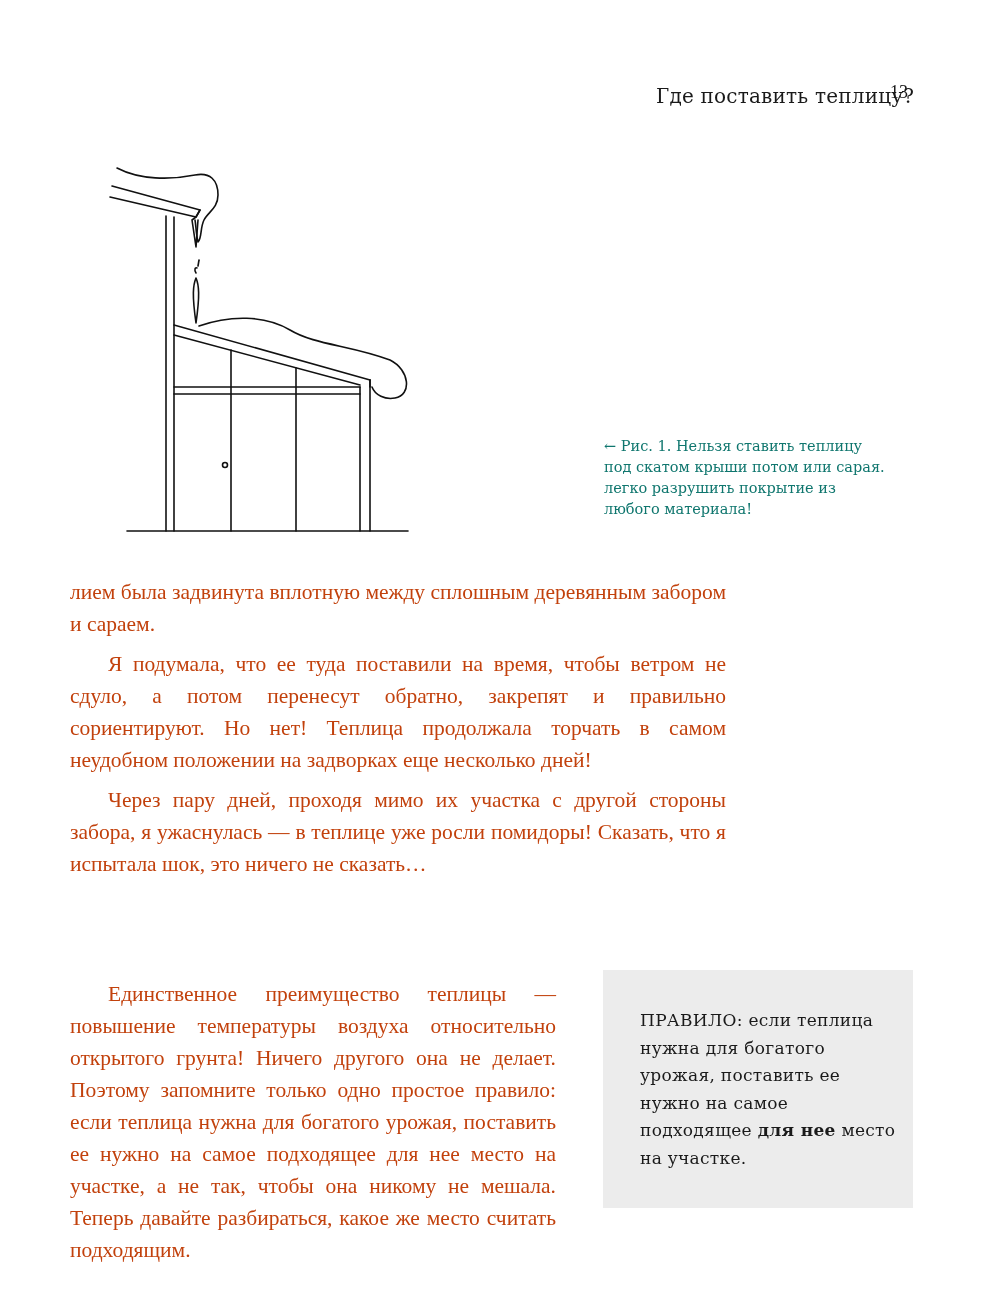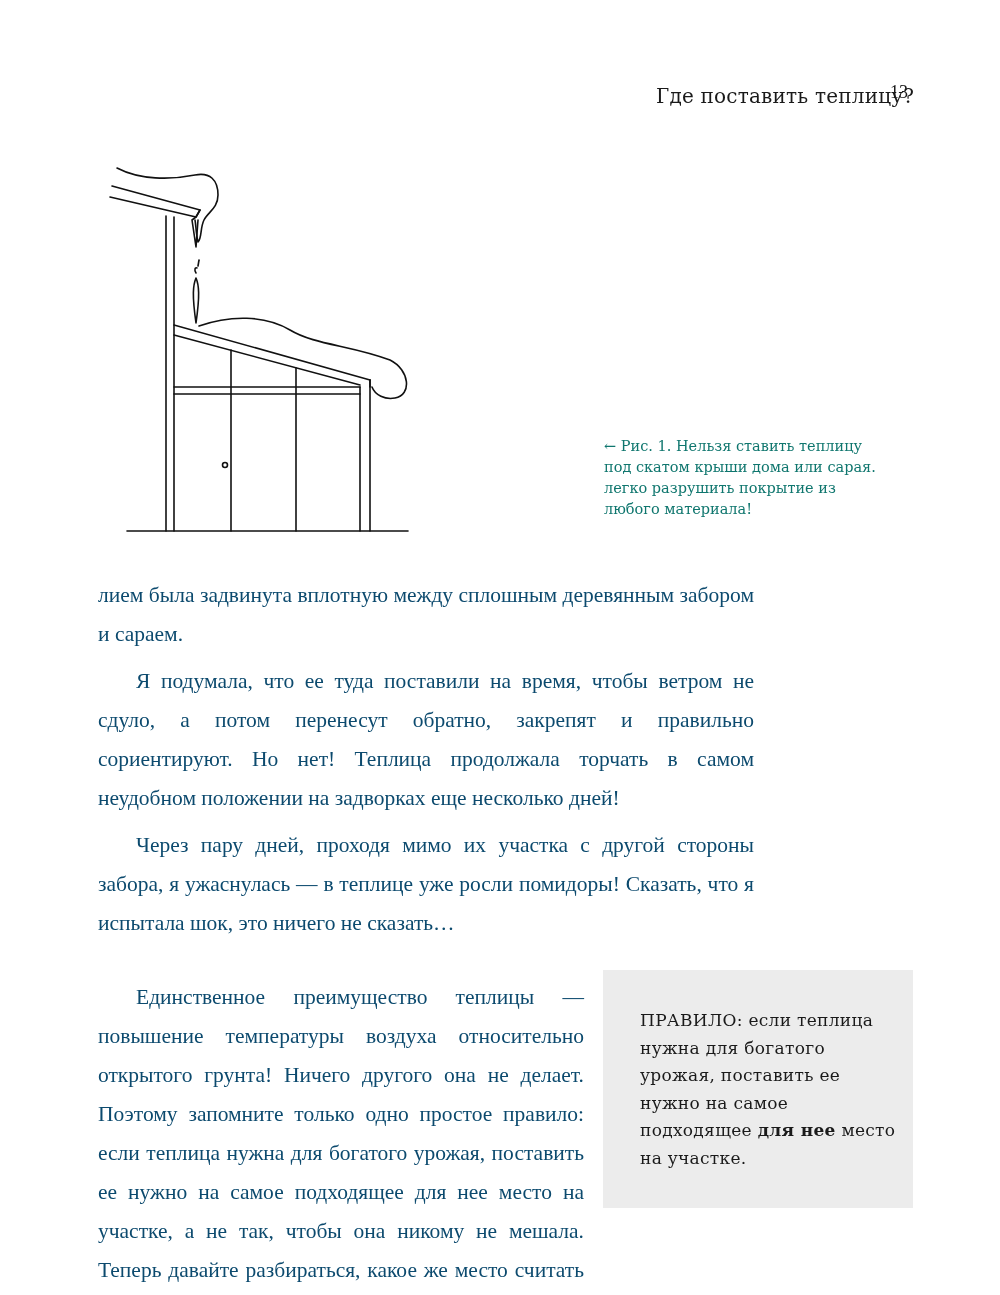--- a/index.html
+++ b/index.html
@@ -17,22 +17,22 @@
     }
     .figure {
       position: absolute; left: 100px; top: 150px; width: 330px; height: 390px;
     }
     .figure svg { width: 330px; height: 390px; display: block; }
     .caption {
       position: absolute; left: 604px; top: 436px; width: 310px;
       font-family: "DejaVu Serif", serif; font-size: 14.5px; line-height: 21px; color: #0f766e;
     }
     .body-text {
-      position: absolute; left: 98px; width: 656px;
-      font-family: "Liberation Serif", serif; font-size: 21.5px; line-height: 39px; color: #0c4a6e;
+      position: absolute; left: 70px; width: 656px;
+      font-family: "Liberation Serif", serif; font-size: 21.5px; line-height: 32px; color: #c2410c;
     }
     .body-text p { margin: 0; text-align: justify; text-align-last: left; }
     .body-text p.indent { text-indent: 38px; }
     .body-text .gap { height: 8px; }
     .narrow { width: 486px; }
     .rule-box {
       position: absolute; left: 603px; top: 970px; width: 310px; height: 238px;
       background: #ececec;
     }
     .rule-text {
@@ -81,21 +81,21 @@
     <line x1="196" y1="218" x2="196" y2="381"></line>
 
     <circle cx="125" cy="315" r="2.5"></circle>
 
     <line x1="27" y1="381" x2="308" y2="381"></line>
   </svg>
 </div>
 
 <div class="caption">
   <div>← Рис. 1. Нельзя ставить теплицу</div>
-  <div>под скатом крыши дома или сарая.</div>
+  <div>под скатом крыши потом или сарая.</div>
   <div>легко разрушить покрытие из</div>
   <div>любого материала!</div>
 </div>
 
 <div class="body-text" style="top: 576px;">
   <p>лием была задвинута вплотную между сплошным деревянным забором и сараем.</p>
   <div class="gap"></div>
   <p class="indent">Я подумала, что ее туда поставили на время, чтобы ветром не сдуло, а потом перенесут обратно, закрепят и правильно сориентируют. Но нет! Теплица продолжала торчать в самом неудобном положении на задворках еще несколько дней!</p>
   <div class="gap"></div>
   <p class="indent">Через пару дней, проходя мимо их участка с другой стороны забора, я ужаснулась — в теплице уже росли помидоры! Сказать, что я испытала шок, это ничего не сказать…</p>

